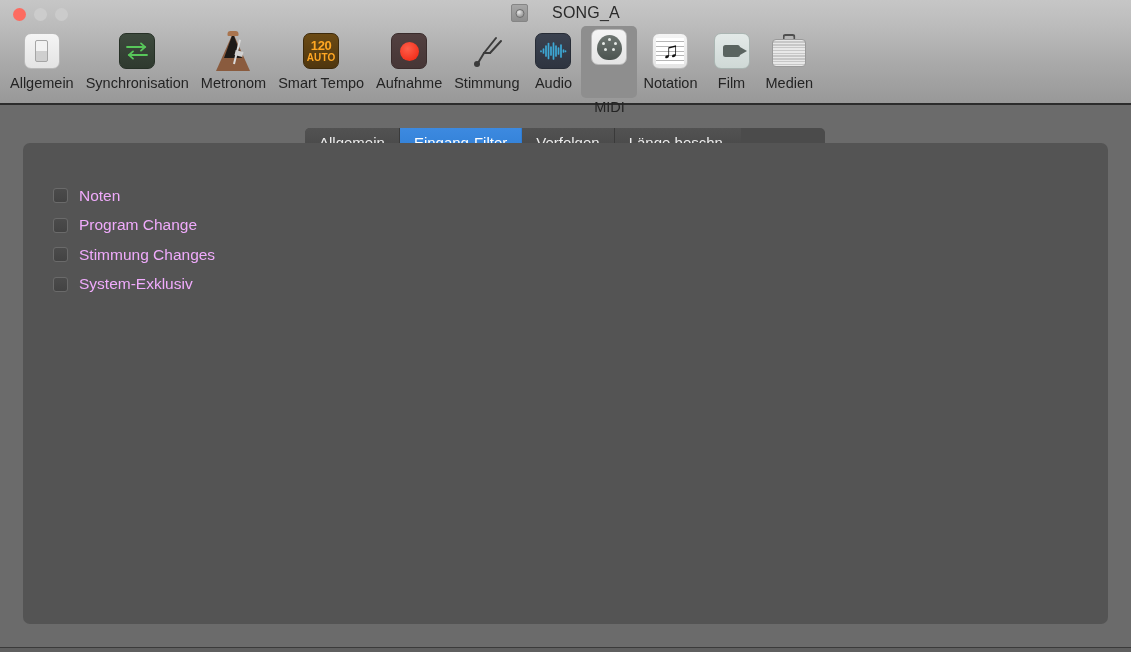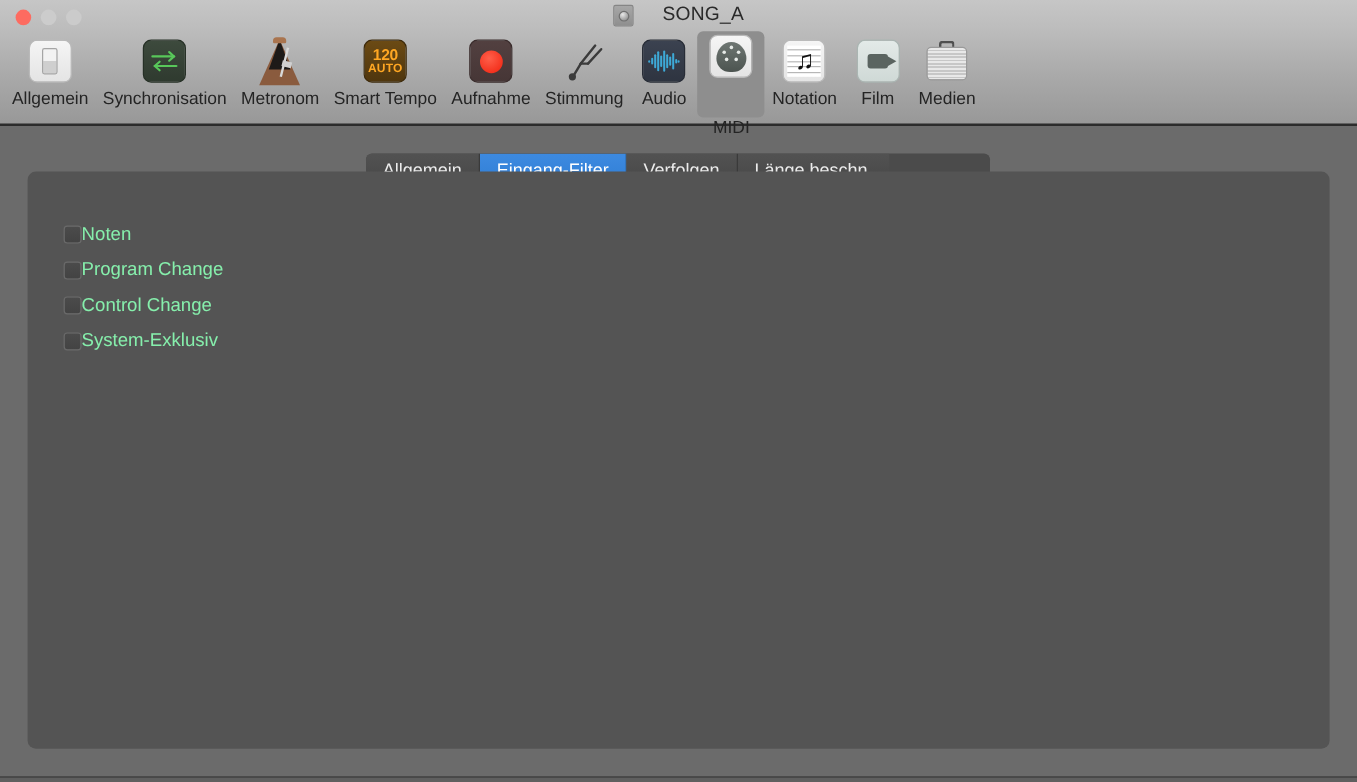--- a/index.html
+++ b/index.html
@@ -381,22 +381,23 @@
   .checkbox {
     width: 15px;
     height: 15px;
     border-radius: 3px;
     background: linear-gradient(to bottom, #4b4b4b, #434343);
     border: 1px solid #6a6a6a;
     box-sizing: border-box;
     flex: 0 0 auto;
   }
   .check-label {
+    margin-left: 11px;
     font-size: 15.5px;
-    color: #86efac;
+    color: #f0abfc;
     white-space: nowrap;
     line-height: 18px;
   }
 
   #bottom-edge {
     position: absolute;
     left: 0; bottom: 0;
     width: 1131px;
     height: 4px;
     background: #5f5f5f;
@@ -597,21 +598,21 @@
       </div>
 
       <div class="check-row">
         <span class="checkbox"></span>
         <span class="check-label">Program Change</span>
       </div>
 
 
       <div class="check-row">
         <span class="checkbox"></span>
-        <span class="check-label">Control Change</span>
+        <span class="check-label">Stimmung Changes</span>
       </div>
 
 
 
       <div class="check-row">
         <span class="checkbox"></span>
         <span class="check-label">System-Exklusiv</span>
       </div>
 
     </div>

